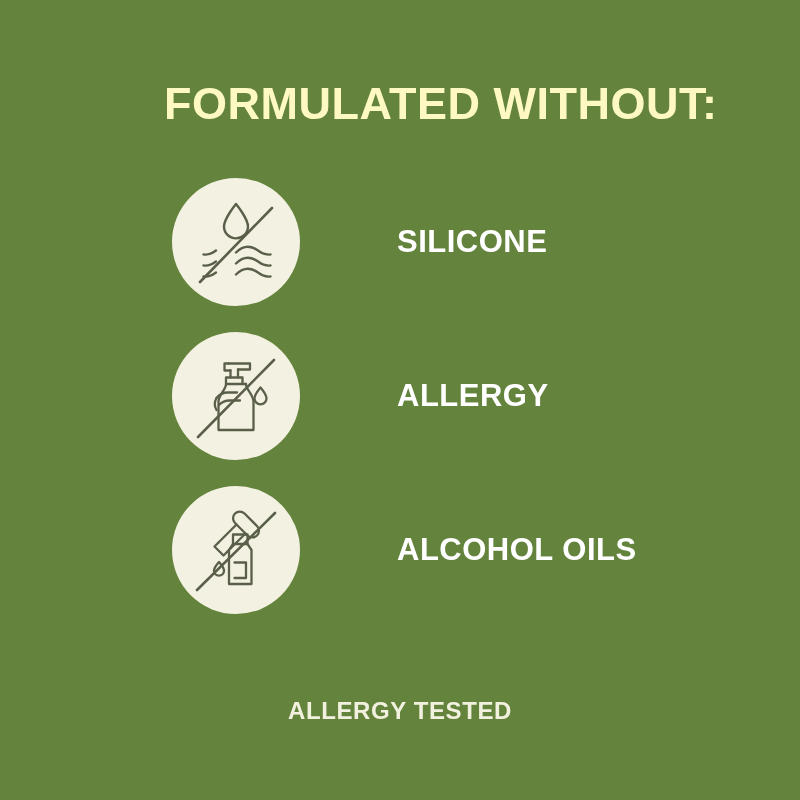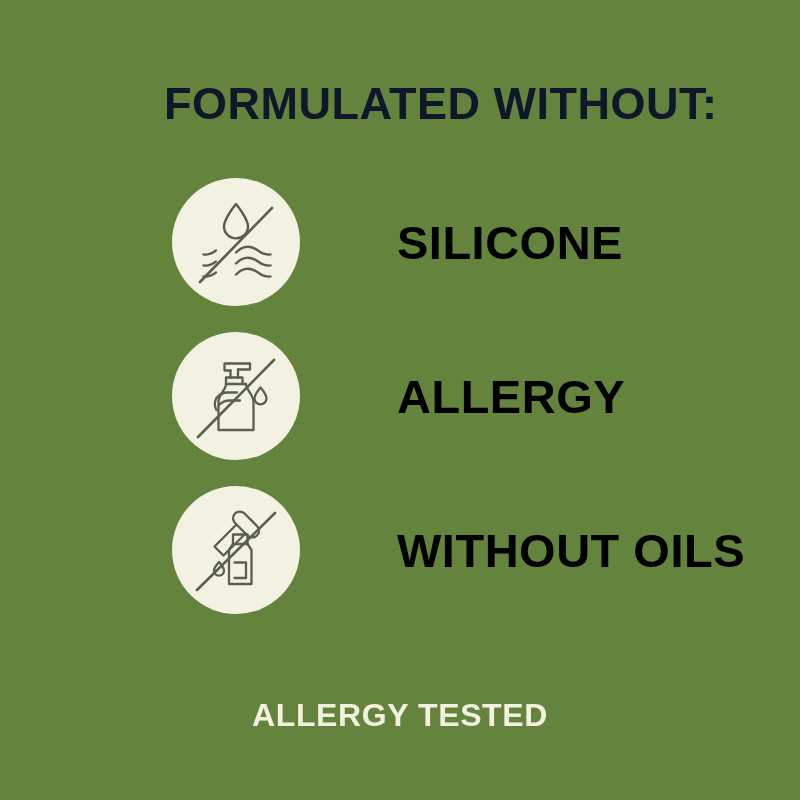--- a/index.html
+++ b/index.html
@@ -25,21 +25,21 @@
 
   
   .headline {
     position: absolute;
     left: 164px;
     top: 78px;
     font-size: 45px;
     line-height: 52px;
     font-weight: bold;
     letter-spacing: 0.5px;
-    color: #0f172a;
+    color: #fef9c3;
     white-space: nowrap;
   }
 
   
   .claim-list {
     position: absolute;
     left: 0;
     top: 178px;
     width: 800px;
   }
@@ -68,35 +68,35 @@
     display: block;
   }
 
   .claim-label {
     position: absolute;
     left: 397px;
     top: 0;
     height: 128px;
     display: flex;
     align-items: center;
-    font-size: 47px;
+    font-size: 31px;
     font-weight: bold;
     letter-spacing: 0.5px;
-    color: #000000;
+    color: #ffffff;
     white-space: nowrap;
   }
 
   
   .footer-note {
     position: absolute;
     left: 0;
     top: 697px;
     width: 800px;
     text-align: center;
-    font-size: 32px;
+    font-size: 24px;
     font-weight: bold;
     letter-spacing: 0.6px;
     color: #f2f1df;
   }
 </style>
 </head>
 <body>
 
 <div id="infographic">
 
@@ -170,20 +170,20 @@
             <path d="M61 48.5 L75.5 48.5 L75.5 58 L61 58 Z"></path>
 
             <path d="M61 58 L57 64 L57 98 L79.5 98 L79.5 64 L75.5 58"></path>
 
             <path d="M62.5 76.5 L74 76.5 L74 92 L62.5 92"></path>
 
             <path d="M25 104 L103 27" stroke-width="2.6"></path>
           </g>
         </svg>
       </div>
-      <div class="claim-label">WITHOUT OILS</div>
+      <div class="claim-label">ALCOHOL OILS</div>
     </div>
 
   </div>
 
   <div class="footer-note">ALLERGY TESTED</div>
 
 </div>
 
 </body></html>

